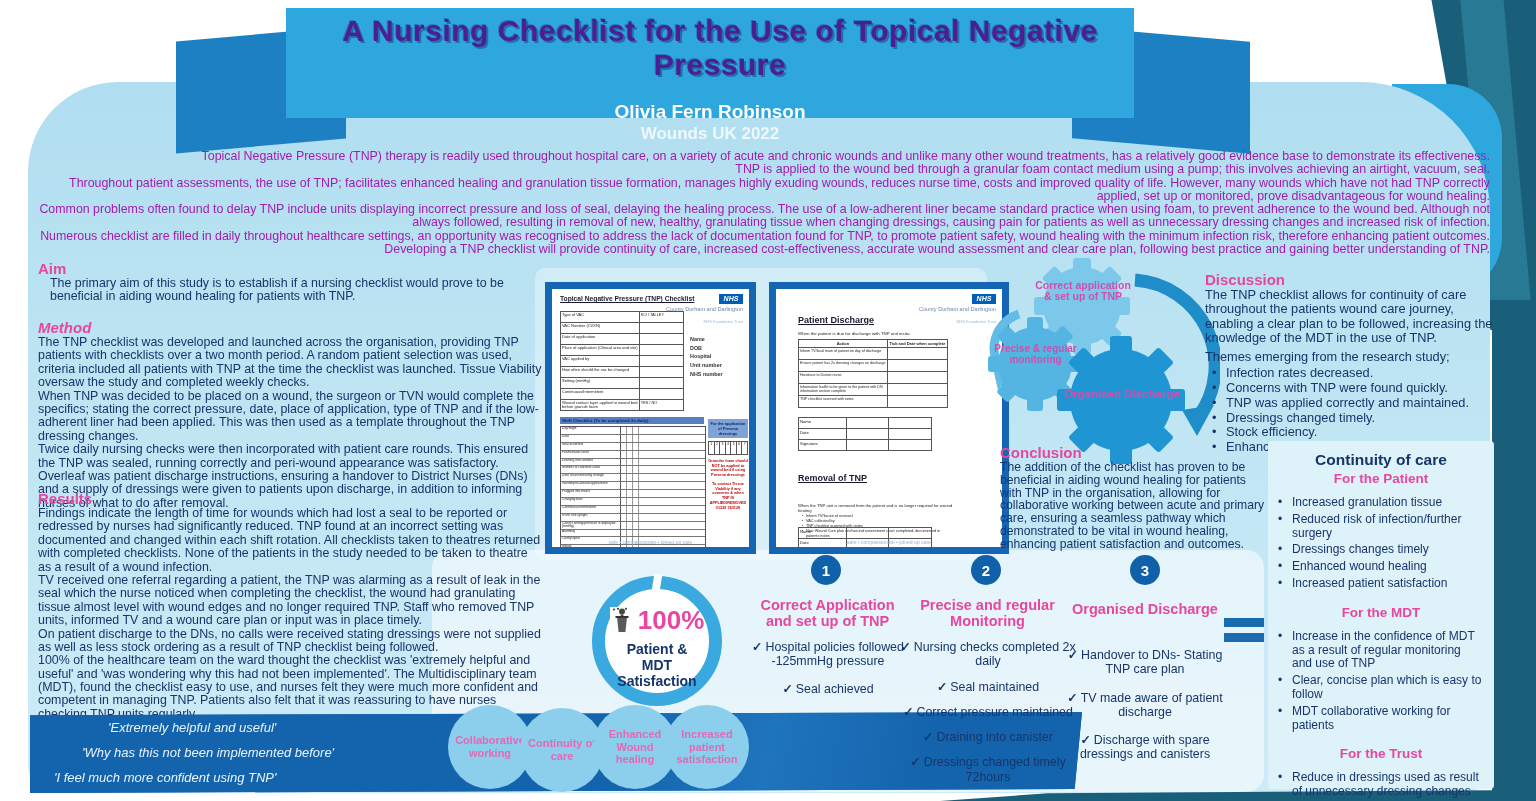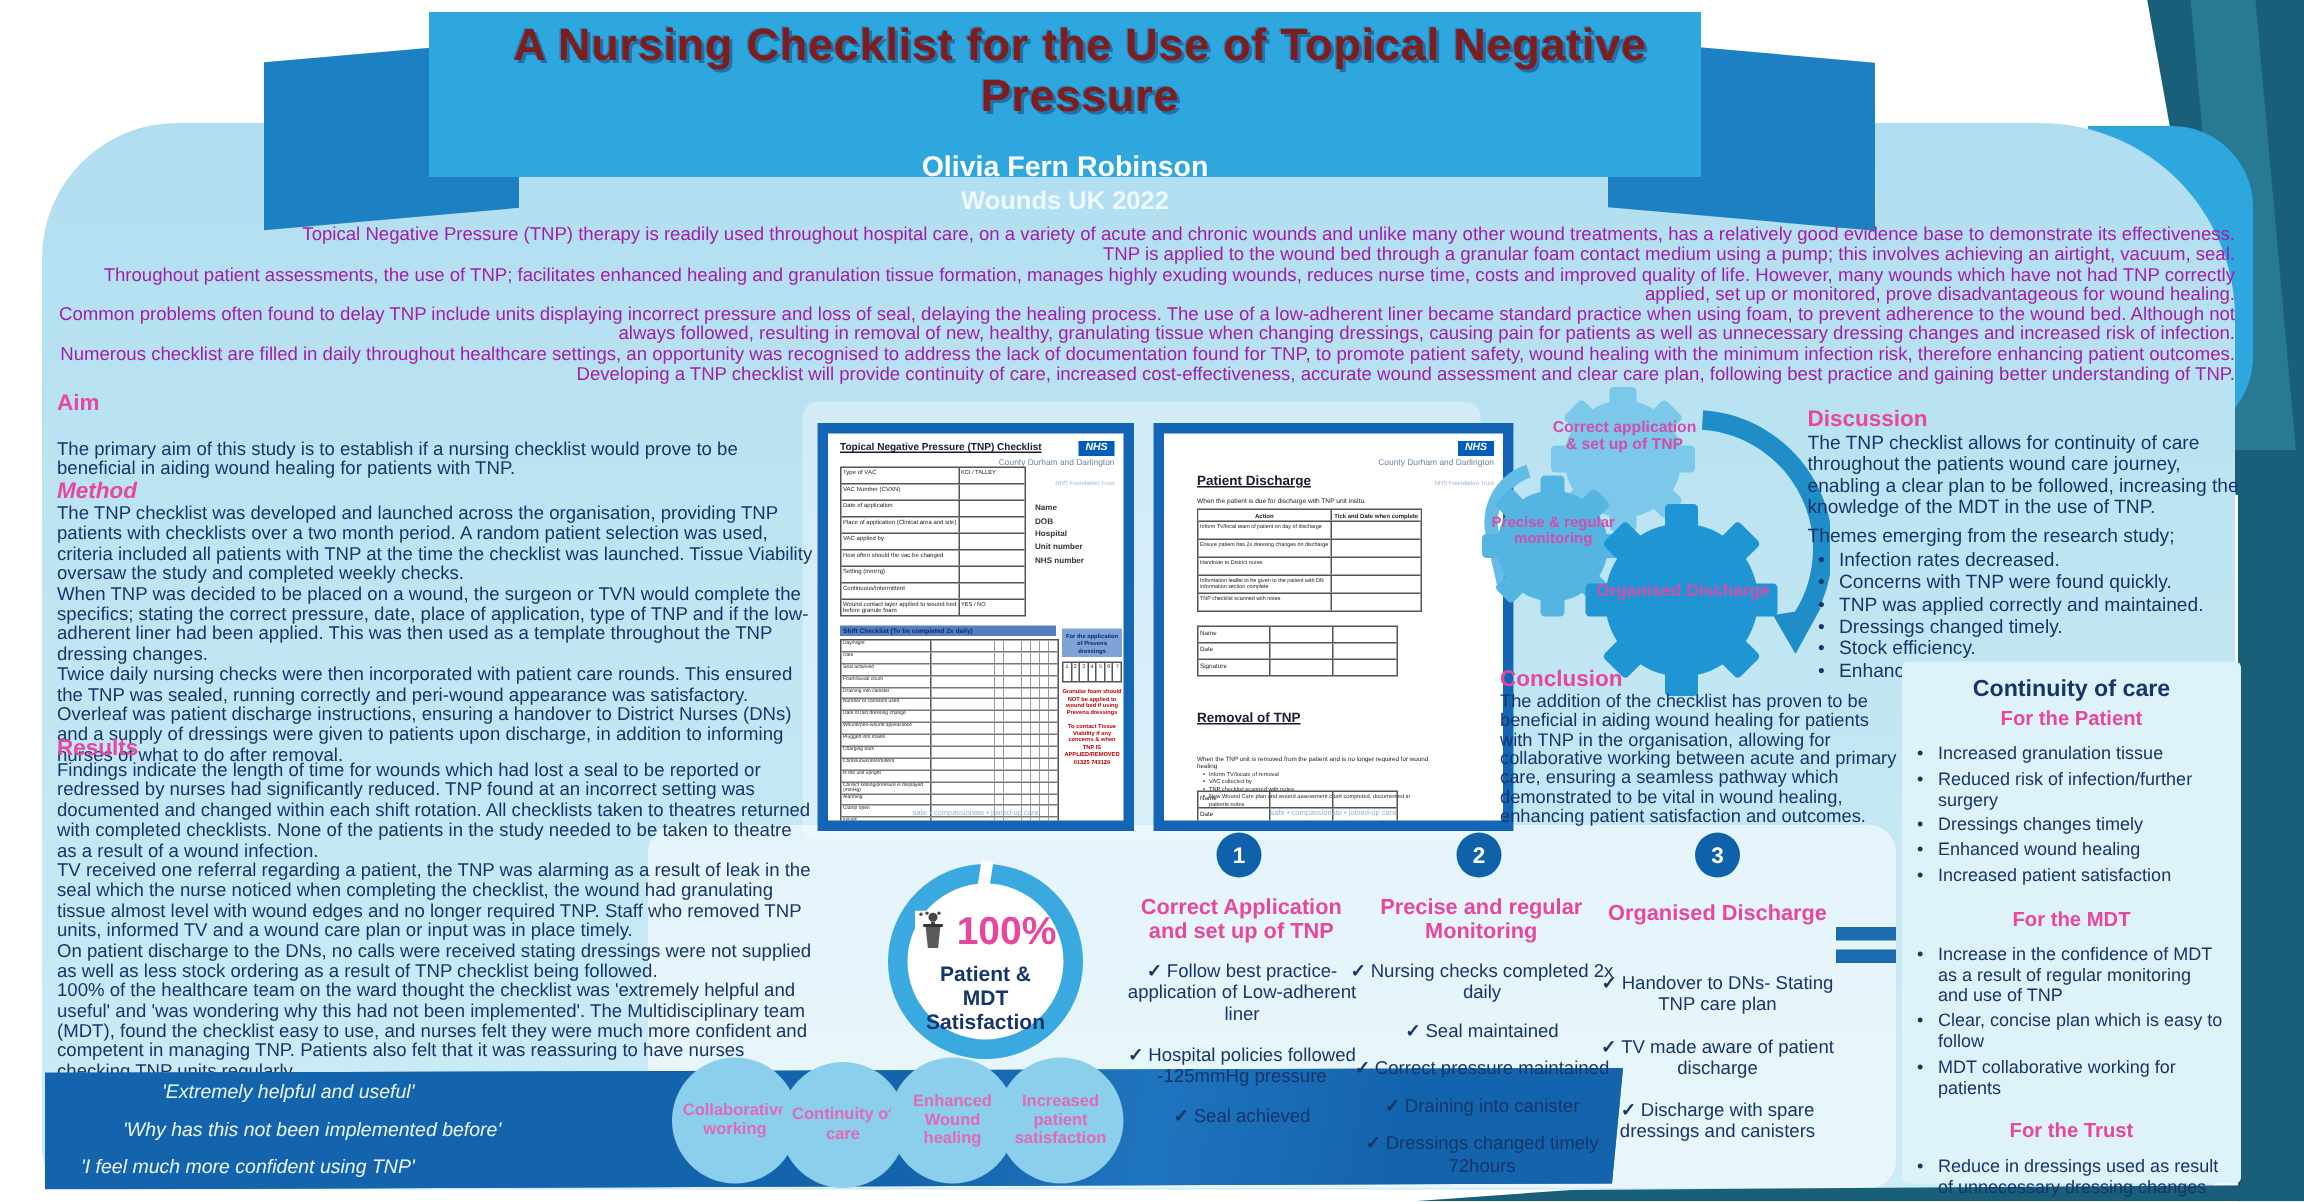--- a/index.html
+++ b/index.html
@@ -17,21 +17,21 @@
   .blue-corner{left:1392px;top:84px;width:110px;height:208px;background:#2ea7de;border-radius:0 54px 54px 0;}
 
   .panel{left:28px;top:82px;width:1462px;height:711px;border-radius:90px 130px 26px 26px;
     background:linear-gradient(180deg,#b0def0 0%,#bfe5f3 45%,#cdebf7 100%);}
   .soft-white-mid{left:535px;top:268px;width:452px;height:292px;background:rgba(255,255,255,.35);border-radius:10px;}
   .soft-white-bottom{left:432px;top:550px;width:832px;height:242px;background:rgba(255,255,255,.55);border-radius:18px;}
 
   .tail-left{left:176px;top:34px;width:170px;height:112px;background:#1d80c3;transform:skewY(-5deg);}
   .tail-right{left:1072px;top:34px;width:178px;height:112px;background:#1d80c3;transform:skewY(5deg);}
   .banner{left:286px;top:8px;width:848px;height:110px;background:#2ea7de;text-align:center;}
-  .title{margin-top:6px;font-size:30px;font-weight:bold;letter-spacing:.5px;color:#7f1d1d;
+  .title{margin-top:6px;font-size:30px;font-weight:bold;letter-spacing:.5px;color:#4c1d95;
     text-shadow:2px 2px 0 rgba(23,58,112,.5),-1px -1px 0 rgba(23,58,112,.35);margin-left:20px;}
   .sub1{font-size:19px;font-weight:bold;color:#ffffff;margin-top:19px;}
   .sub2{font-size:17px;font-weight:bold;color:#eef8ff;margin-top:1px;}
   .pinkh{color:#e7479f;font-weight:bold;font-size:15px;}
   .intro{left:38px;top:150px;width:1452px;text-align:right;font-size:12.4px;line-height:1.07;color:#a21caf;}
   .body-block{font-size:12.4px;line-height:1.08;color:#17356b;}
   .bullet-row{display:flex;}
   .bullet-glyph{width:14px;flex:0 0 14px;}
 
   
@@ -152,21 +152,21 @@
   <div class="abs intro">
       <div>Topical Negative Pressure (TNP) therapy is readily used throughout hospital care, on a variety of acute and chronic wounds and unlike many other wound treatments, has a relatively good evidence base to demonstrate its effectiveness.</div>
       <div>TNP is applied to the wound bed through a granular foam contact medium using a pump; this involves achieving an airtight, vacuum, seal.</div>
       <div>Throughout patient assessments, the use of TNP; facilitates enhanced healing and granulation tissue formation, manages highly exuding wounds, reduces nurse time, costs and improved quality of life. However, many wounds which have not had TNP correctly applied, set up or monitored, prove disadvantageous for wound healing.</div>
       <div>Common problems often found to delay TNP include units displaying incorrect pressure and loss of seal, delaying the healing process. The use of a low-adherent liner became standard practice when using foam, to prevent adherence to the wound bed. Although not always followed, resulting in removal of new, healthy, granulating tissue when changing dressings, causing pain for patients as well as unnecessary dressing changes and increased risk of infection.</div>
       <div>Numerous checklist are filled in daily throughout healthcare settings, an opportunity was recognised to address the lack of documentation found for TNP, to promote patient safety, wound healing with the minimum infection risk, therefore enhancing patient outcomes.</div>
       <div>Developing a TNP checklist will provide continuity of care, increased cost-effectiveness, accurate wound assessment and clear care plan, following best practice and gaining better understanding of TNP.</div>
     </div>
 
   <div class="abs pinkh" style="left:38px;top:260px;">Aim</div>
-  <div class="abs body-block" style="left:38px;top:277px;width:504px;margin-top:16px;">The primary aim of this study is to establish if a nursing checklist would prove to be beneficial in aiding wound healing for patients with TNP.</div>
+  <div class="abs body-block" style="left:50px;top:277px;width:504px;">The primary aim of this study is to establish if a nursing checklist would prove to be beneficial in aiding wound healing for patients with TNP.</div>
 
   <div class="abs pinkh" style="left:38px;top:319px;font-style:italic;">Method</div>
   <div class="abs body-block" style="left:38px;top:336px;width:504px;">
       <div>The TNP checklist was developed and launched across the organisation, providing TNP patients with checklists over a two month period. A random patient selection was used, criteria included all patients with TNP at the time the checklist was launched. Tissue Viability oversaw the study and completed weekly checks.</div>
       <div>When TNP was decided to be placed on a wound, the surgeon or TVN would complete the specifics; stating the correct pressure, date, place of application, type of TNP and if the low-adherent liner had been applied. This was then used as a template throughout the TNP dressing changes.</div>
       <div>Twice daily nursing checks were then incorporated with patient care rounds. This ensured the TNP was sealed, running correctly and peri-wound appearance was satisfactory.</div>
       <div>Overleaf was patient discharge instructions, ensuring a handover to District Nurses (DNs) and a supply of dressings were given to patients upon discharge, in addition to informing nurses of what to do after removal.</div>
     </div>
 
   <div class="abs pinkh" style="left:38px;top:490px;">Results</div>
@@ -533,21 +533,20 @@
         <div class="bullet-row">
         <span class="bullet-glyph">•</span>
         <span>Reduce in dressings used as result of unnecessary dressing changes</span>
       </div>
       </div>
   </div>
 
   <div class="abs pill-circle" style="left:811px;top:555px;">1</div>
   <div class="abs pill-head" style="left:750px;top:598px;width:155px;">Correct Application and set up of TNP</div>
   <div class="abs pill-list" style="left:748px;top:640px;width:160px;">
-      <div class="pcheck"><span class="ck">✓</span><span>Follow best practice- application of Low-adherent liner</span></div>
       <div class="pcheck"><span class="ck">✓</span><span>Hospital policies followed -125mmHg pressure</span></div>
       <div class="pcheck"><span class="ck">✓</span><span>Seal achieved</span></div>
     </div>
 
   <div class="abs pill-circle" style="left:971px;top:555px;">2</div>
   <div class="abs pill-head" style="left:910px;top:598px;width:155px;">Precise and regular Monitoring</div>
   <div class="abs pill-list" style="left:898px;top:640px;width:180px;gap:11px;">
       <div class="pcheck"><span class="ck">✓</span><span>Nursing checks completed 2x daily</span></div>
       <div class="pcheck"><span class="ck">✓</span><span>Seal maintained</span></div>
       <div class="pcheck"><span class="ck">✓</span><span>Correct pressure maintained</span></div>

